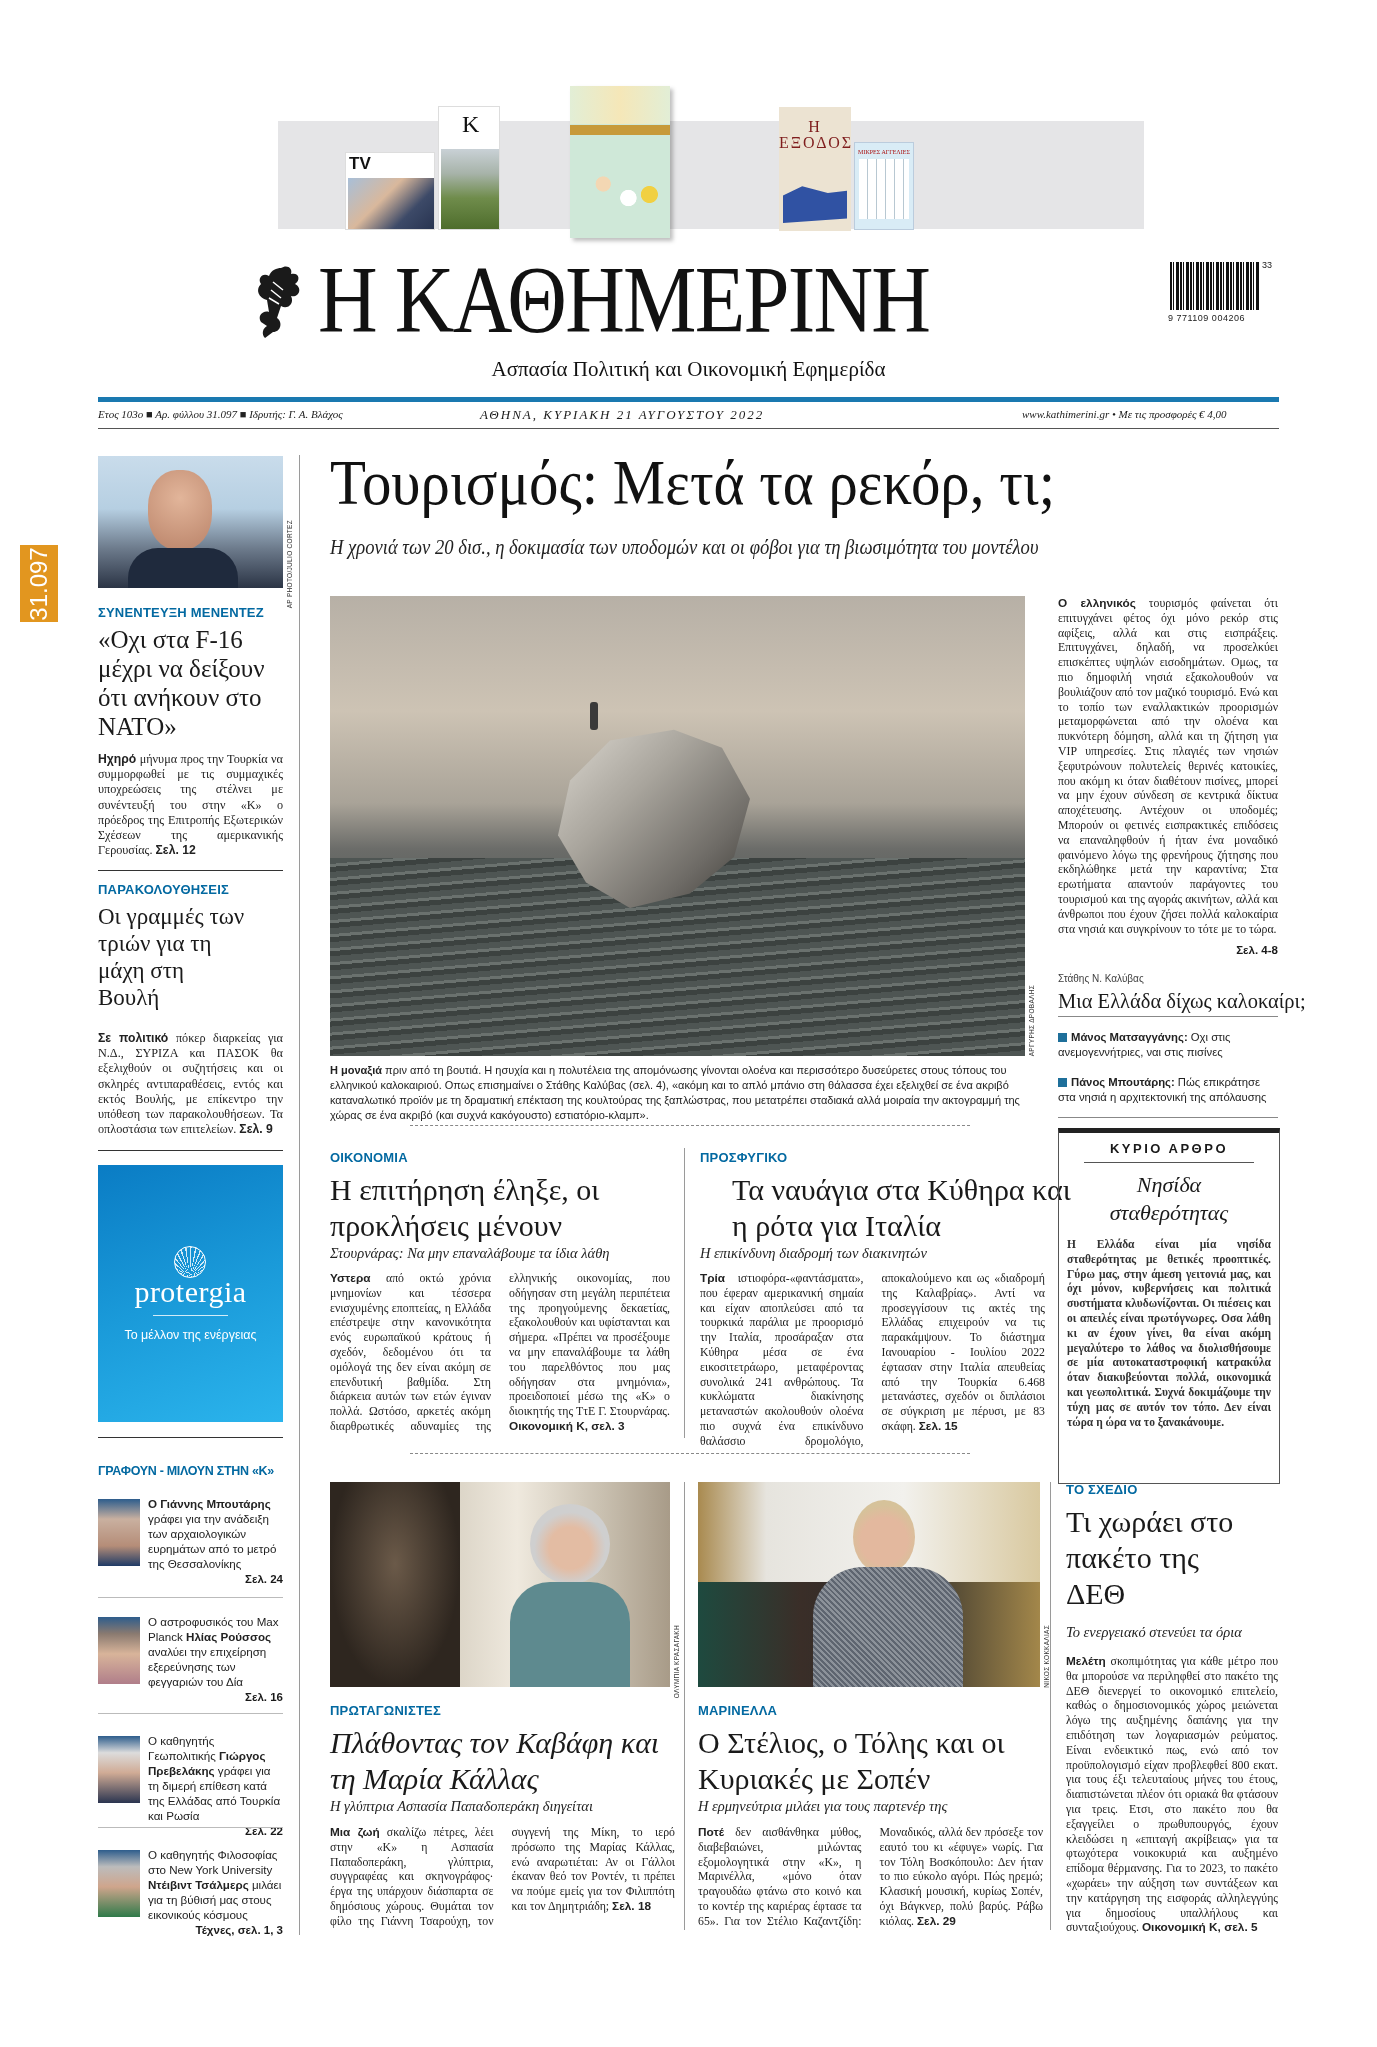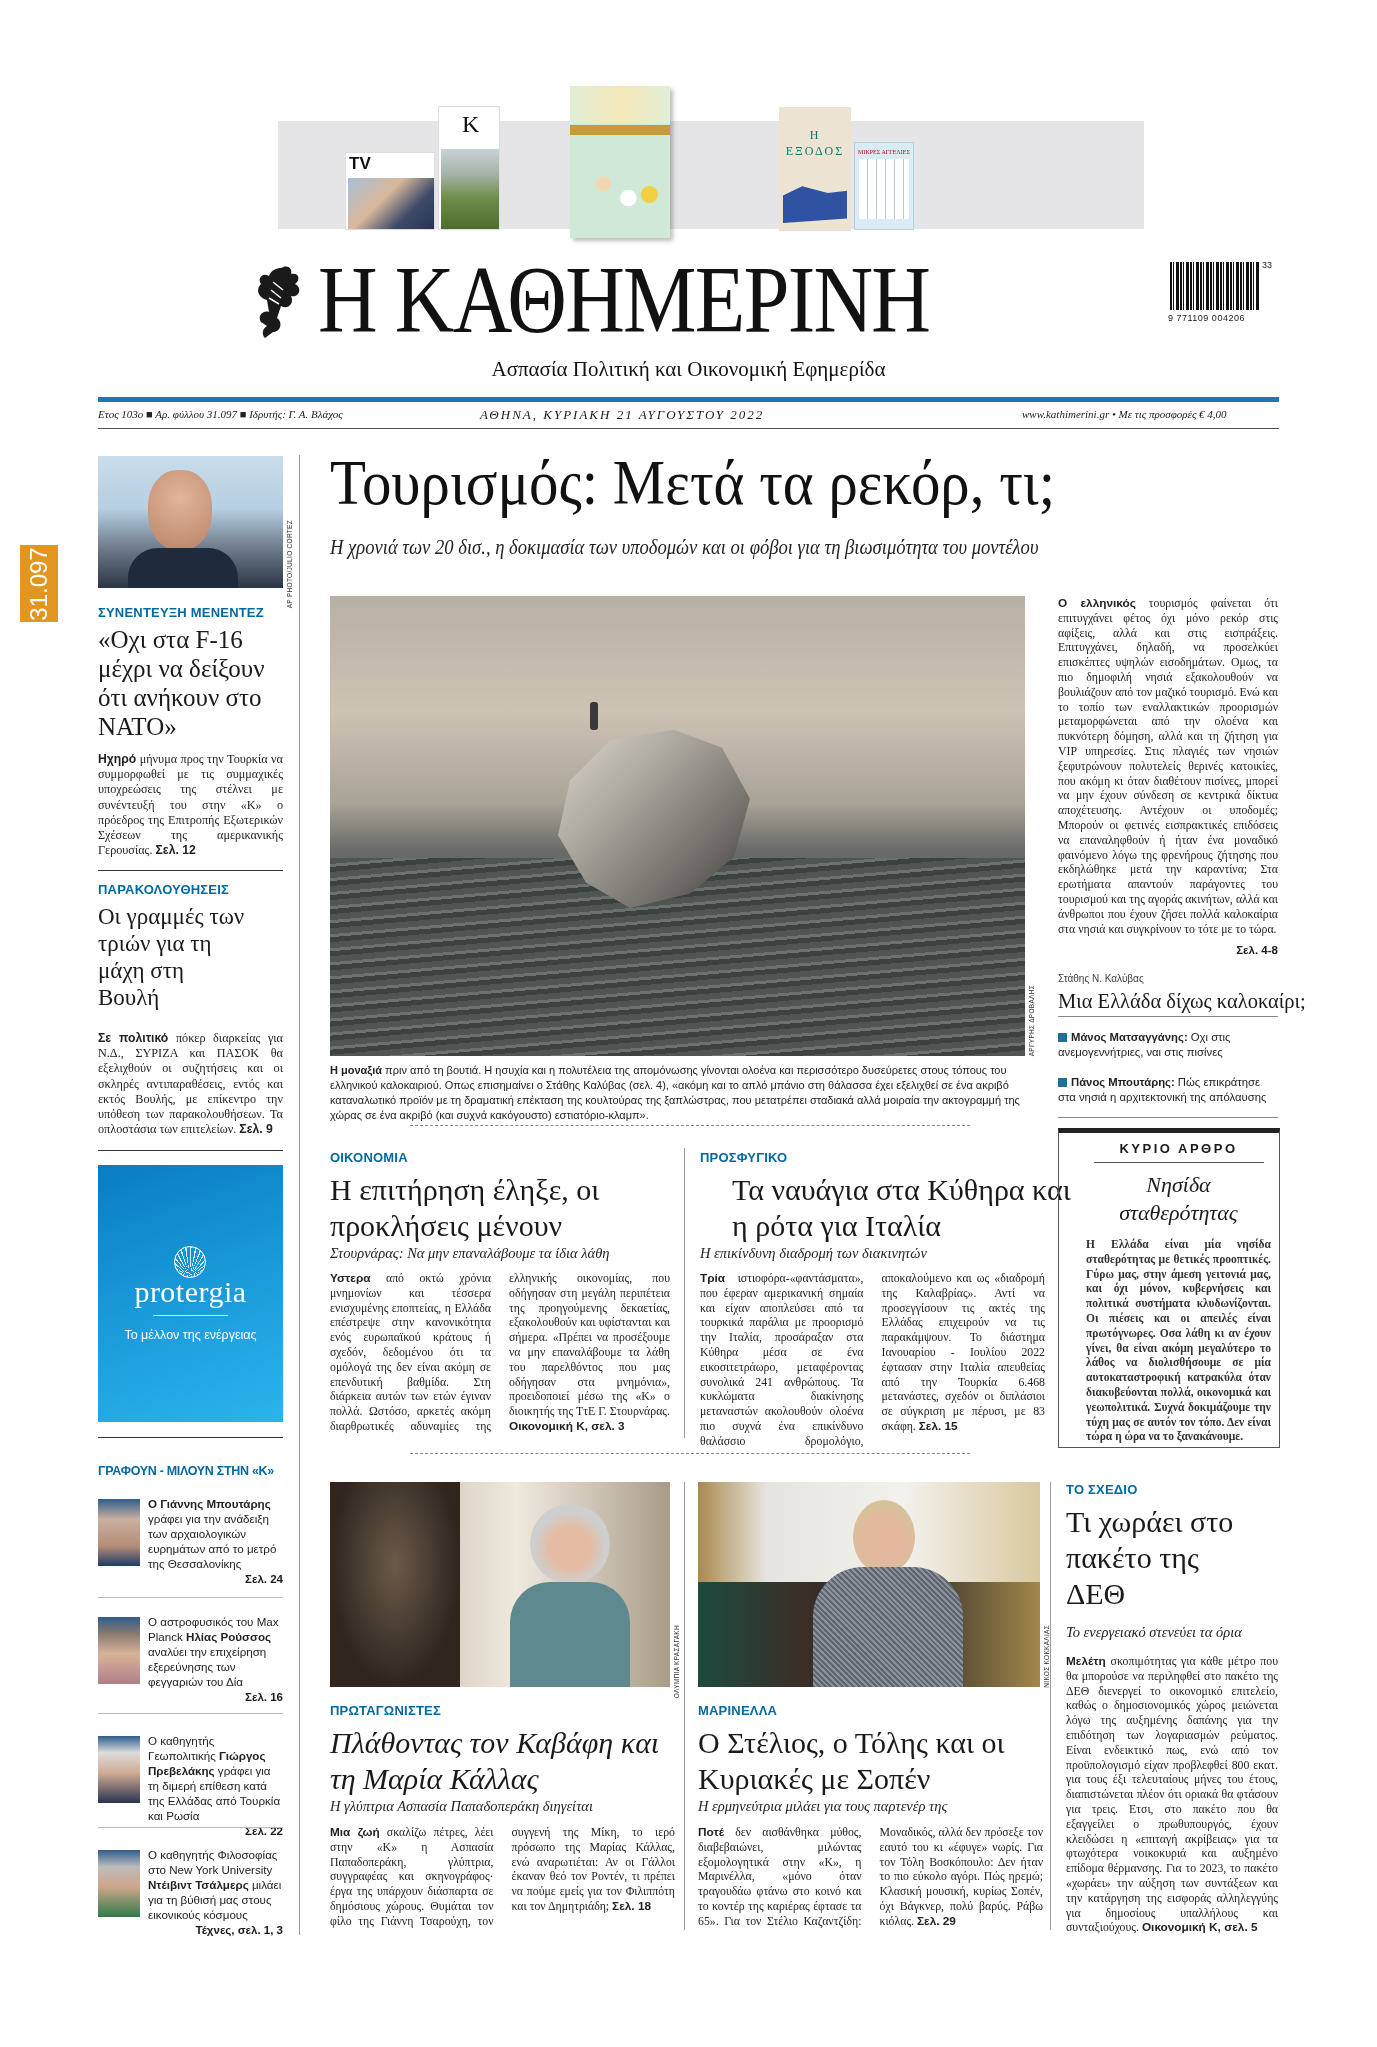--- a/index.html
+++ b/index.html
@@ -35,21 +35,21 @@
   <div style="position:absolute; left:2px; top:42px; width:58px; height:82px; background:linear-gradient(180deg,#c9d1d6 0%,#a7b3a9 30%,#6f8c4b 60%,#4c6b2a 100%);"></div>
 </div>
 
 <div class="abs" style="left:570px; top:86px; width:100px; height:152px; background:#cfe8d8; box-shadow:3px 3px 4px rgba(0,0,0,0.25); overflow:hidden;">
   <div style="position:absolute; left:0; top:0; width:100px; height:38px; background:linear-gradient(90deg,#e2eed6,#f5e7b8,#e2eed6);"></div>
   <div style="position:absolute; left:0; top:39px; width:100px; height:10px; background:#c79a3a;"></div>
   <div style="position:absolute; left:8px; top:70px; width:84px; height:70px; background:radial-gradient(circle at 30% 40%,#f3d7b3 10%,transparent 11%), radial-gradient(circle at 60% 60%,#fff 12%,transparent 13%), radial-gradient(circle at 85% 55%,#f1d042 10%,transparent 11%);"></div>
 </div>
 
 <div class="abs" style="left:779px; top:107px; width:72px; height:124px; background:#ece3d2; overflow:hidden;">
-  <div style="position:absolute; left:0; top:20px; width:72px; text-align:center; font-size:12px; letter-spacing:2px; color:#0f766e; line-height:16px;">Η ΕΞΟΔΟΣ</div>
+  <div style="position:absolute; left:0; top:12px; width:72px; text-align:center; font-size:16px; letter-spacing:2px; color:#7f1d1d; line-height:16px;">Η ΕΞΟΔΟΣ</div>
   <div style="position:absolute; left:4px; top:70px; width:64px; height:46px; background:#3052a3; clip-path:polygon(0 40%,30% 20%,70% 35%,100% 30%,100% 90%,0 100%);"></div>
 </div>
 
 <div class="abs" style="left:854px; top:142px; width:60px; height:88px; background:#d9ecf6; border:1px solid #bcd;">
   <div style="font-size:6px; text-align:center; margin-top:6px; color:#a11;">ΜΙΚΡΕΣ ΑΓΓΕΛΙΕΣ</div>
   <div style="margin:4px; height:60px; background:repeating-linear-gradient(90deg,#fff 0 8px,#b8c8d2 8px 9px);"></div>
 </div>
 
 <div class="abs" style="left:247px; top:262px; width:60px; height:80px;">
   <svg width="60" height="80" viewBox="0 0 60 80">
@@ -184,21 +184,21 @@
 
 <div class="abs kicker" style="left:700px; top:1150px;">ΠΡΟΣΦΥΓΙΚΟ</div>
 <div class="abs hl" style="left:700px; top:1172px; width:350px; font-size:30px; line-height:36px;margin-left:32px;">Τα ναυάγια στα Κύθηρα και η ρότα για Ιταλία</div>
 <div class="abs sub-it" style="left:700px; top:1245px; font-size:14.5px; white-space:nowrap;">Η επικίνδυνη διαδρομή των διακινητών</div>
 <div class="abs body-text cols2" style="left:700px; top:1271px; width:345px; height:190px; font-size:11.8px; line-height:14.8px;">
   <span class="lead">Τρία</span><span> ιστιοφόρα-«φαντάσματα», που έφεραν αμερικανική σημαία και είχαν αποπλεύσει από τα τουρκικά παράλια με προορισμό την Ιταλία, προσάραξαν στα Κύθηρα μέσα σε ένα εικοσιτετράωρο, μεταφέροντας συνολικά 241 ανθρώπους. Τα κυκλώματα διακίνησης μεταναστών ακολουθούν ολοένα πιο συχνά ένα επικίνδυνο θαλάσσιο δρομολόγιο, αποκαλούμενο και ως «διαδρομή της Καλαβρίας». Αντί να προσεγγίσουν τις ακτές της Ελλάδας επιχειρούν να τις παρακάμψουν. Το διάστημα Ιανουαρίου - Ιουλίου 2022 έφτασαν στην Ιταλία απευθείας από την Τουρκία 6.468 μετανάστες, σχεδόν οι διπλάσιοι σε σύγκριση με πέρυσι, με 83 σκάφη. </span><span class="ref">Σελ. 15</span>
 </div>
 
 <div class="dash" style="left:410px; top:1453px; width:560px;"></div>
 
-<div class="abs" style="left:1058px; top:1128px; width:222px; height:320px; border:1px solid #555; border-top:5px solid #222;padding-left:19px;">
+<div class="abs" style="left:1058px; top:1128px; width:222px; height:356px; border:1px solid #555; border-top:5px solid #222;">
   <div style="margin-top:8px; text-align:center; font-family:'Liberation Sans',sans-serif; font-weight:bold; font-size:13px; letter-spacing:2.5px;">ΚΥΡΙΟ ΑΡΘΡΟ</div>
   <div style="margin:6px auto 0; width:170px; height:1px; background:#555;"></div>
   <div style="margin:8px auto 0; width:150px; text-align:center; font-style:italic; font-size:22px; line-height:28px;">Νησίδα σταθερότητας</div>
   <div class="body-text" style="margin:10px 8px 0 8px; font-size:11.5px; line-height:14.8px; font-weight:bold; color:#333;">Η Ελλάδα είναι μία νησίδα σταθερότητας με θετικές προοπτικές. Γύρω μας, στην άμεση γειτονιά μας, και όχι μόνον, κυβερνήσεις και πολιτικά συστήματα κλυδωνίζονται. Οι πιέσεις και οι απειλές είναι πρωτόγνωρες. Οσα λάθη κι αν έχουν γίνει, θα είναι ακόμη μεγαλύτερο το λάθος να διολισθήσουμε σε μία αυτοκαταστροφική κατρακύλα όταν διακυβεύονται πολλά, οικονομικά και γεωπολιτικά. Συχνά δοκιμάζουμε την τύχη μας σε αυτόν τον τόπο. Δεν είναι τώρα η ώρα να το ξανακάνουμε.</div>
 </div>
 
 <div class="abs" style="left:330px; top:1482px; width:340px; height:205px; overflow:hidden; background:linear-gradient(90deg,#4a3f35 0%,#d9d2c4 35%,#efe9de 55%,#c9c0b0 80%,#a89b88 100%);">
   <div style="position:absolute; left:0; top:0; width:130px; height:205px; background:radial-gradient(ellipse at 50% 40%,#6b5a49,#2e261f 70%);"></div>
   <div style="position:absolute; left:200px; top:22px; width:80px; height:80px; border-radius:50%; background:radial-gradient(circle at 50% 55%,#e3bca3 35%,#cfcfcf 60%);"></div>
   <div style="position:absolute; left:180px; top:100px; width:120px; height:110px; background:#5e8a8f; border-radius:40px 40px 0 0;"></div>

